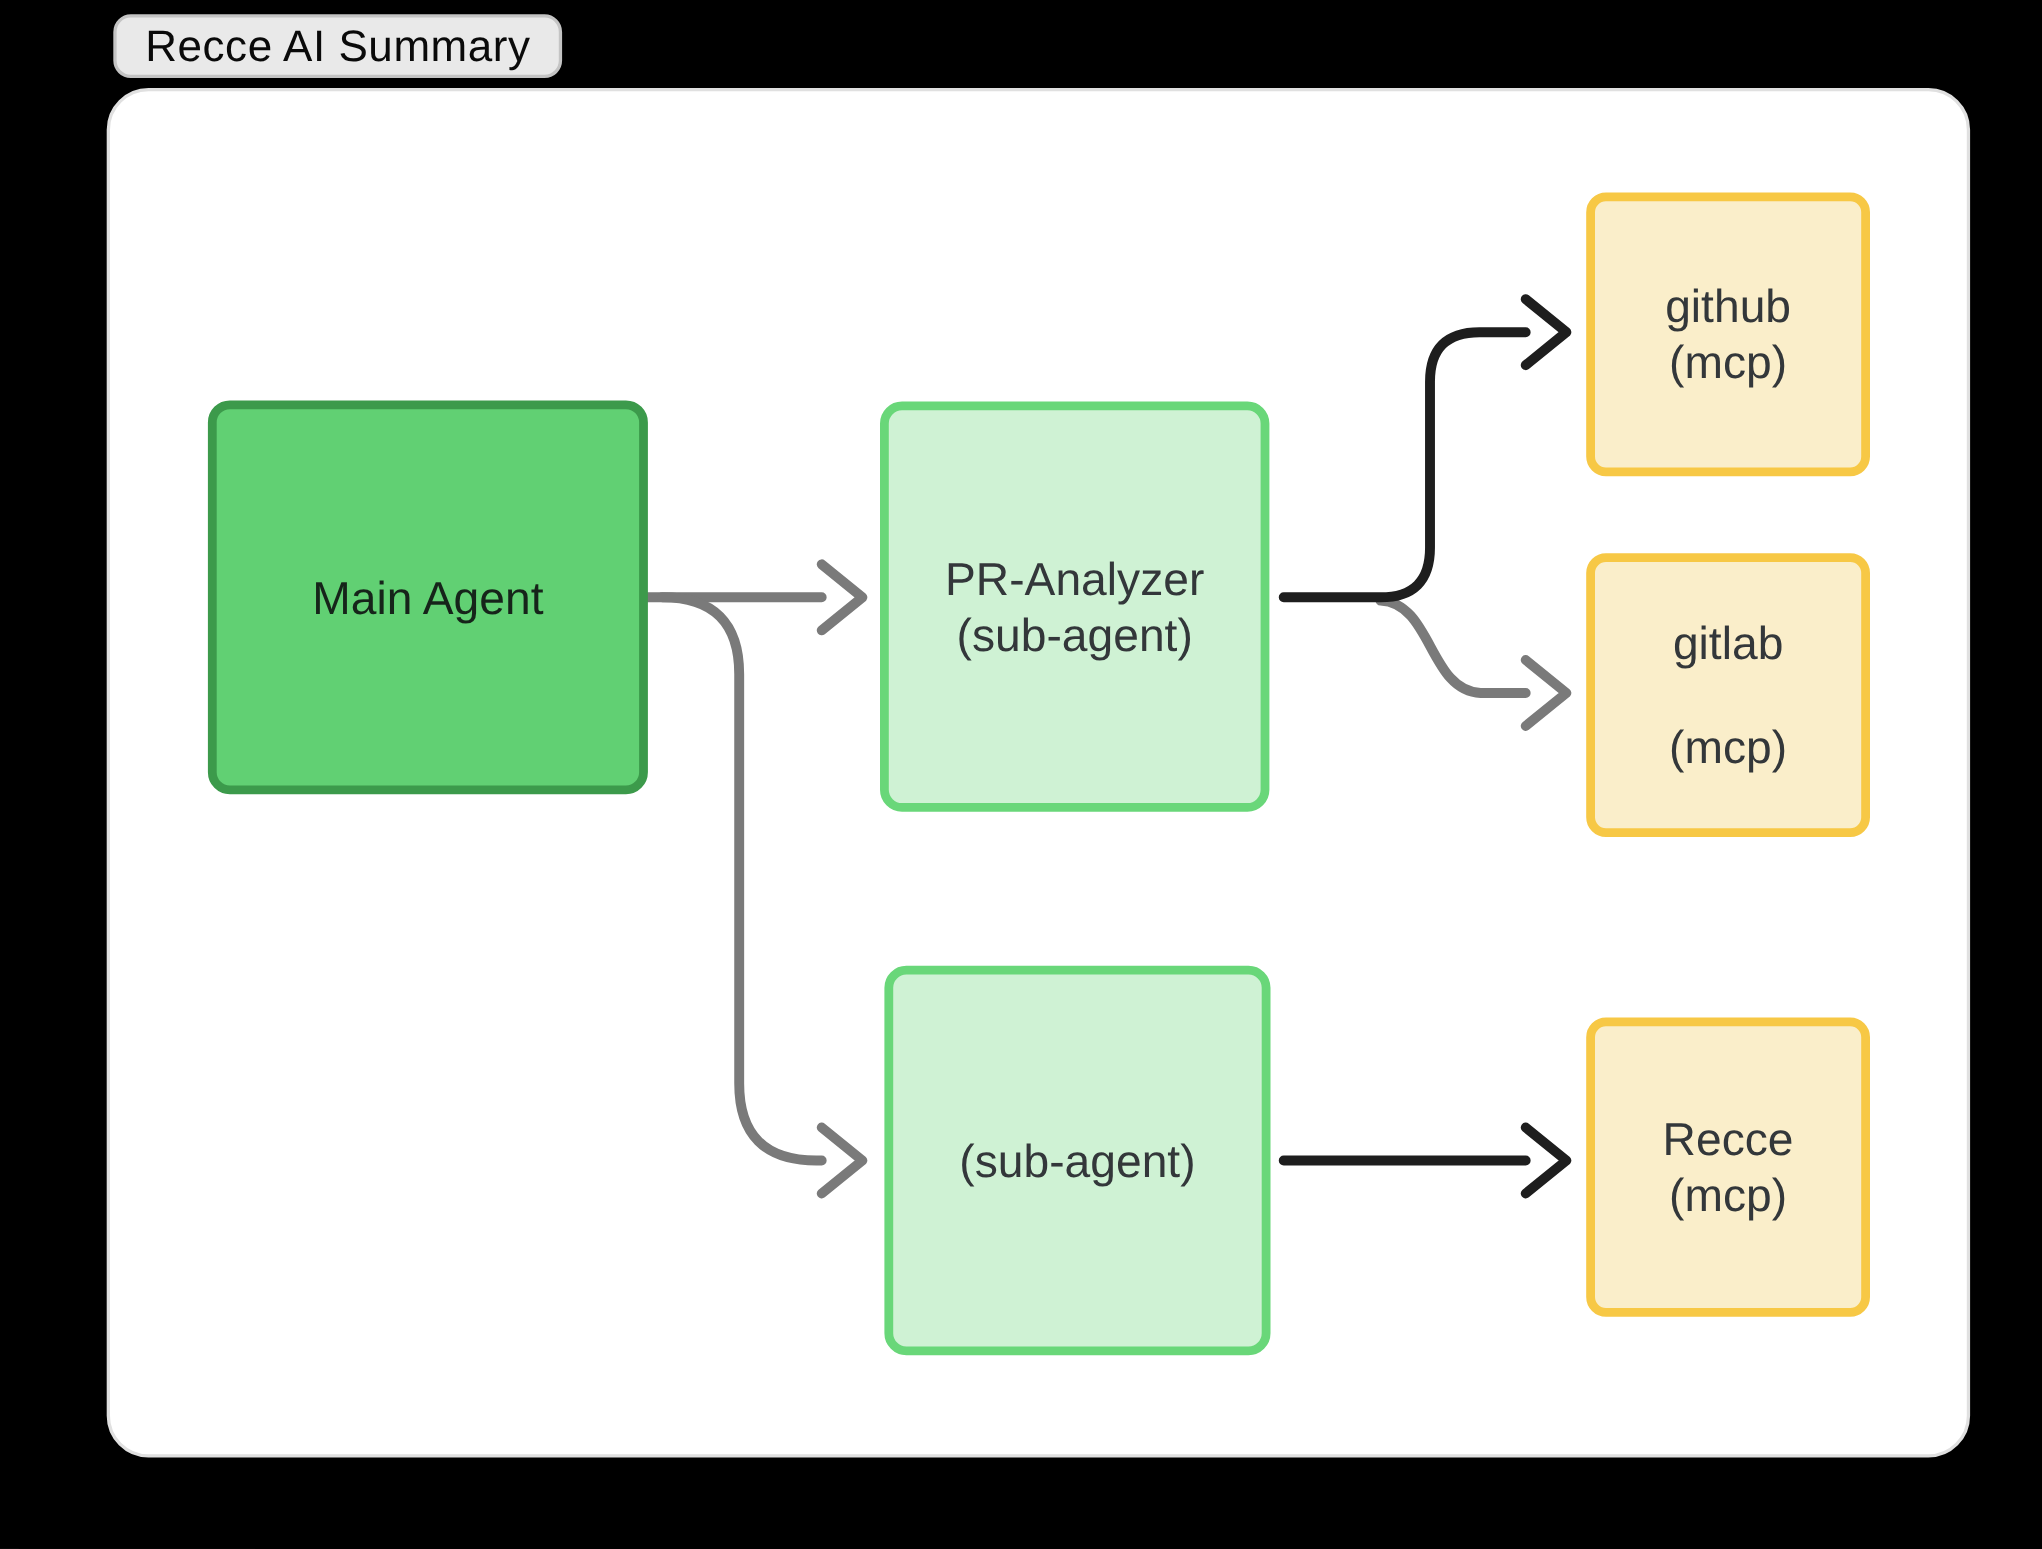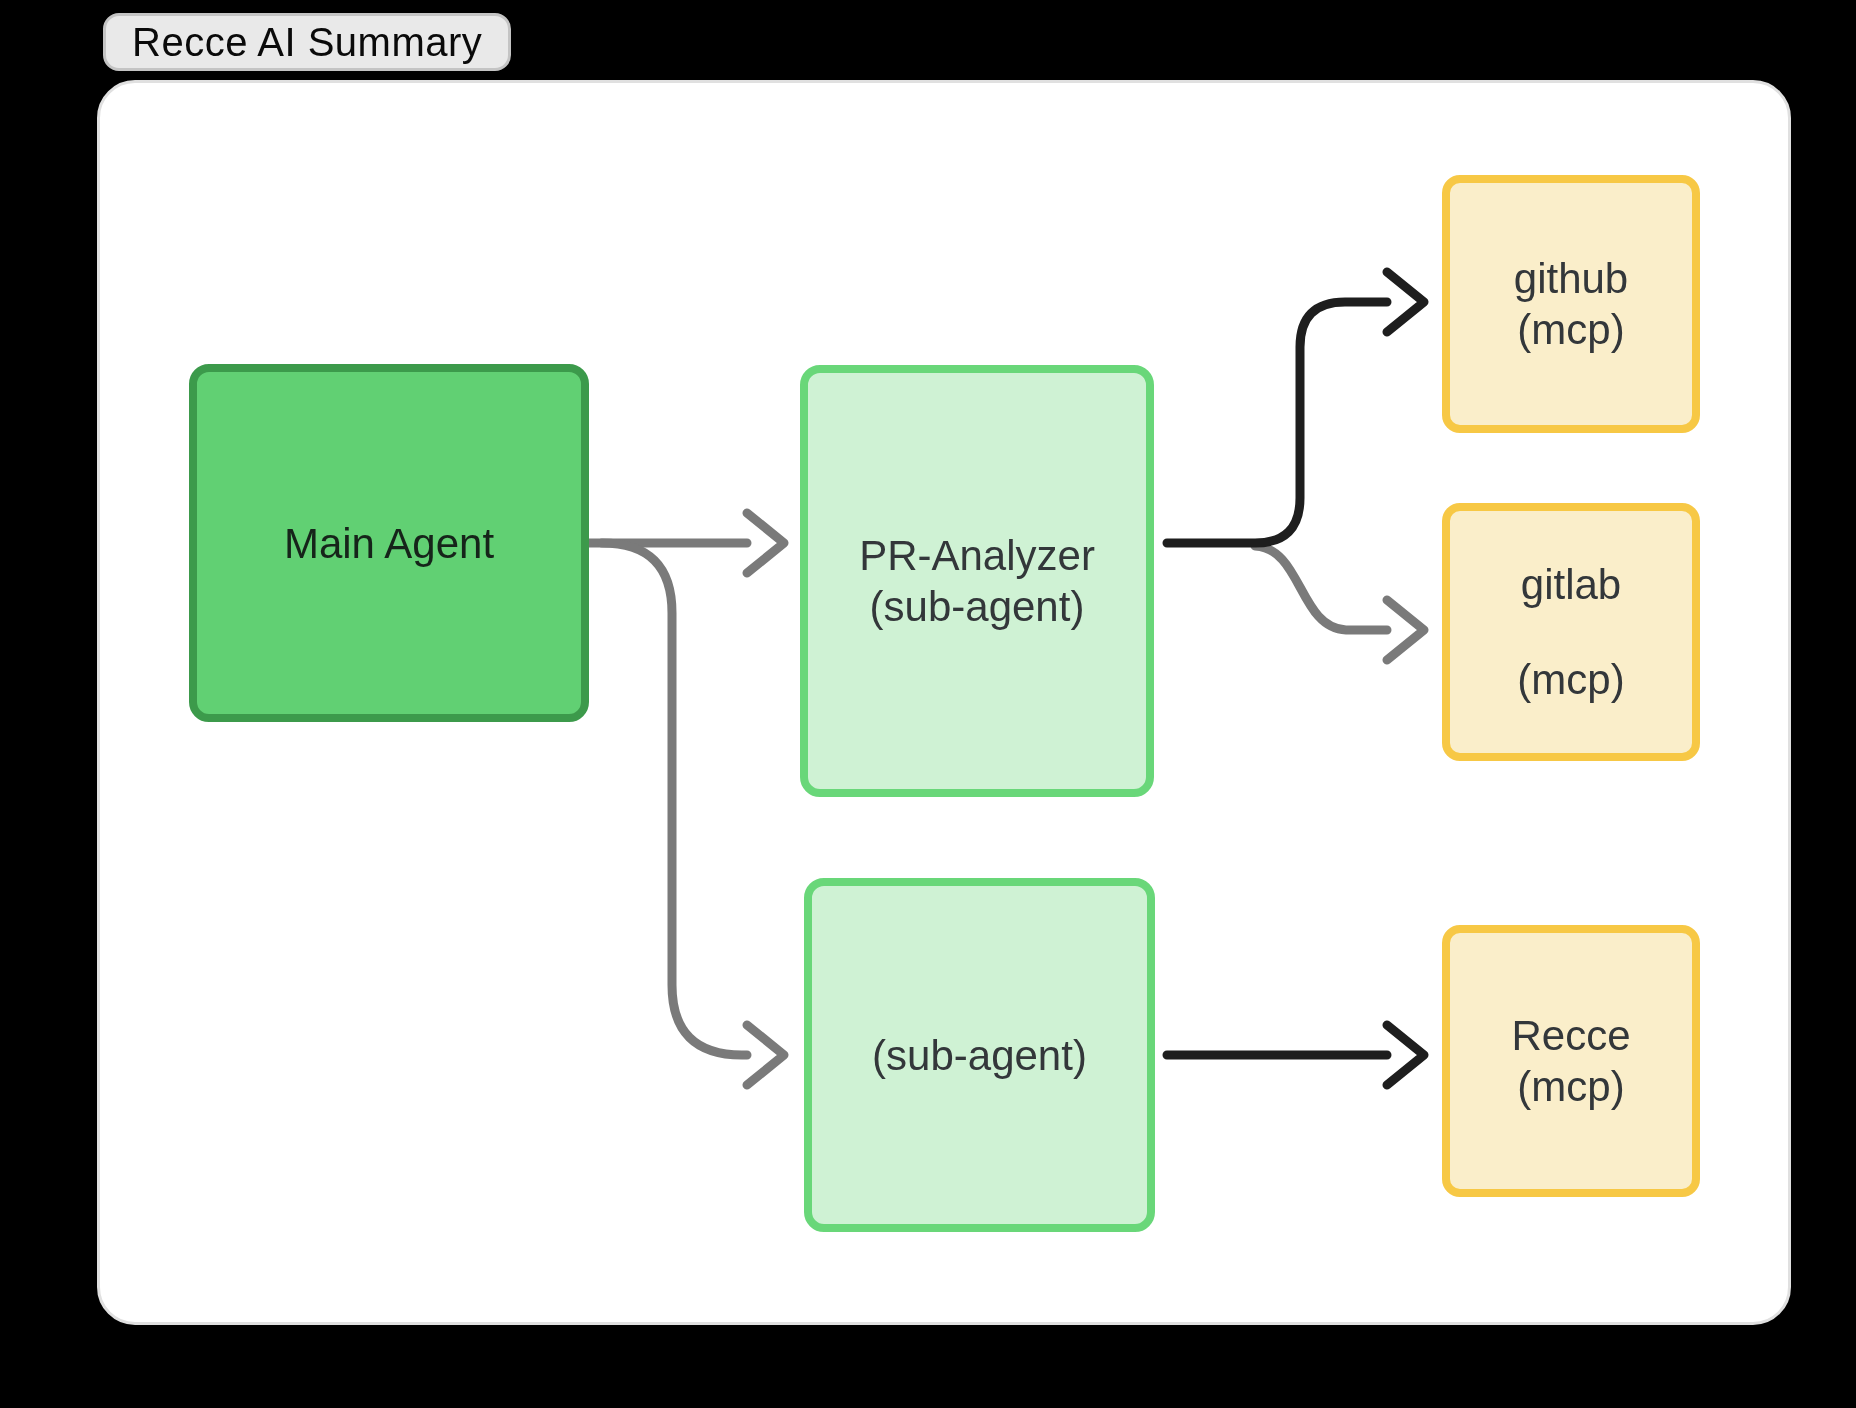--- a/index.html
+++ b/index.html
@@ -84,21 +84,21 @@
     background: #CFF2D4;
     border: 8px solid #69D779;
     border-radius: 20px;
   }
   .node-mcp {
     background: #FAEECA;
     border: 8px solid #F7C845;
     border-radius: 18px;
   }
   #n-main   { left: 172px;  top: 364px; width: 400px; height: 358px; }
-  #n-pr     { left: 783px;  top: 365px; width: 354px; height: 432px; }
+  #n-pr     { left: 783px;  top: 365px; width: 354px; height: 373px; }
   #n-reccea { left: 787px;  top: 878px; width: 351px; height: 354px; }
   #n-github { left: 1425px; top: 175px; width: 258px; height: 258px; }
   #n-gitlab { left: 1425px; top: 503px; width: 258px; height: 258px; gap: 44px; }
   #n-recce  { left: 1425px; top: 925px; width: 258px; height: 272px; }
   .node .label, .node .sublabel { pointer-events: none; }
 </style>
 </head>
 <body>
 
 <div class="canvas">

